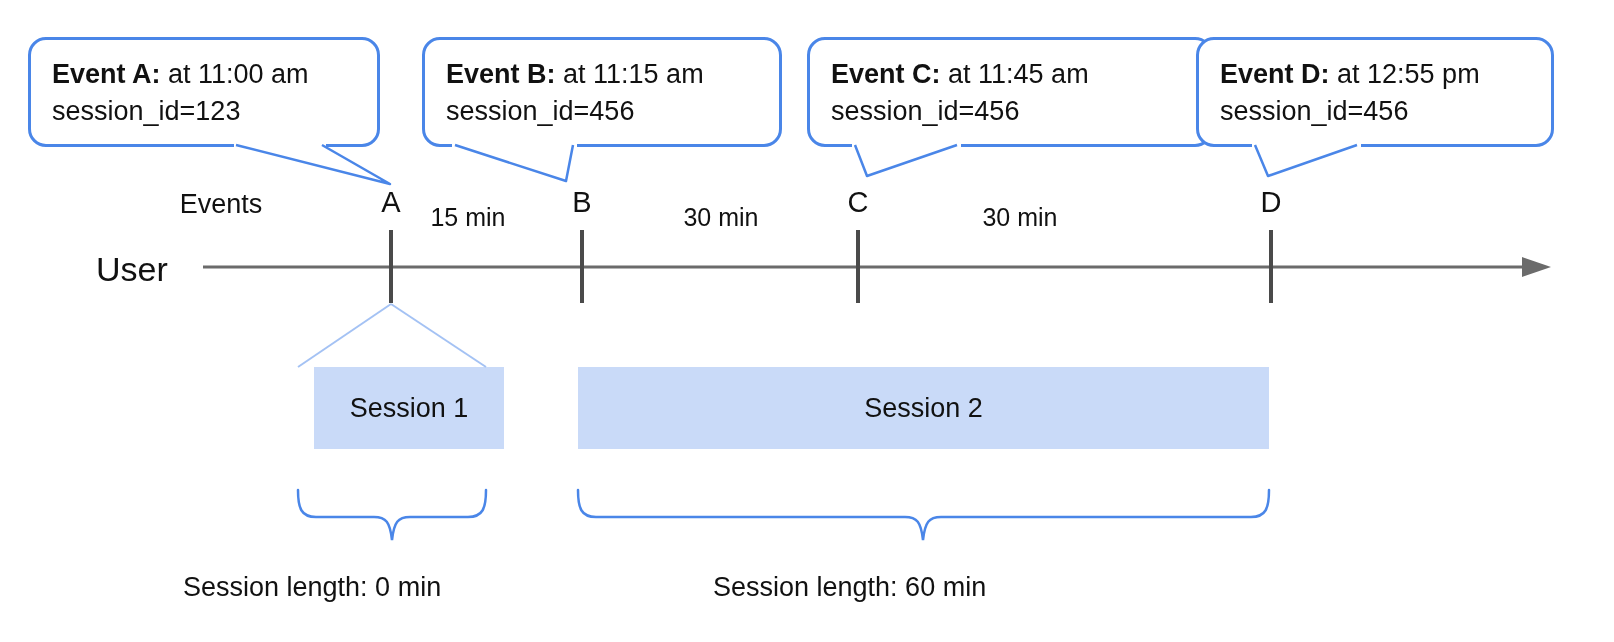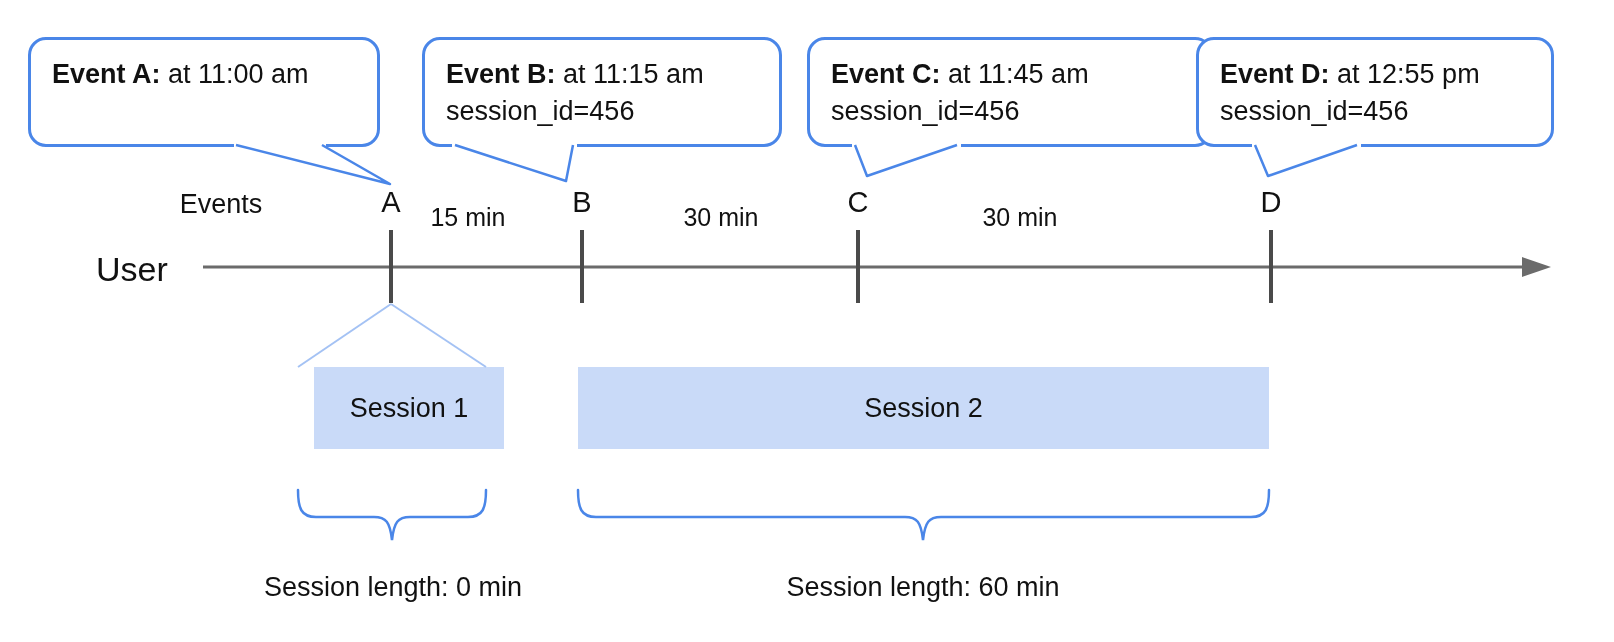--- a/index.html
+++ b/index.html
@@ -49,31 +49,32 @@
   .session-box {
     position: absolute;
     top: 367px; height: 82px;
     background: #c9daf8;
     display: flex; align-items: center; justify-content: center;
     font-size: 27px;
     z-index: 1;
   }
 
   .length-label {
-    top: 572px; width: 420px; text-align: center;
+    top: 572px; width: 420px; text-align: left;
     font-size: 27px; z-index: 2;
   }
 </style>
 </head>
 <body>
 
 <div class="stage">
 
   <div class="callout" style="left:28px; width:352px;">
     <div><b>Event A:</b><span> at 11:00 am</span></div>
+    <div>session_id=123</div>
   </div>
   <div class="callout" style="left:422px; width:360px;">
     <div><b>Event B:</b><span> at 11:15 am</span></div>
     <div>session_id=456</div>
   </div>
   <div class="callout" style="left:807px; width:406px;">
     <div><b>Event C:</b><span> at 11:45 am</span></div>
     <div>session_id=456</div>
   </div>
   <div class="callout" style="left:1196px; width:358px;">

